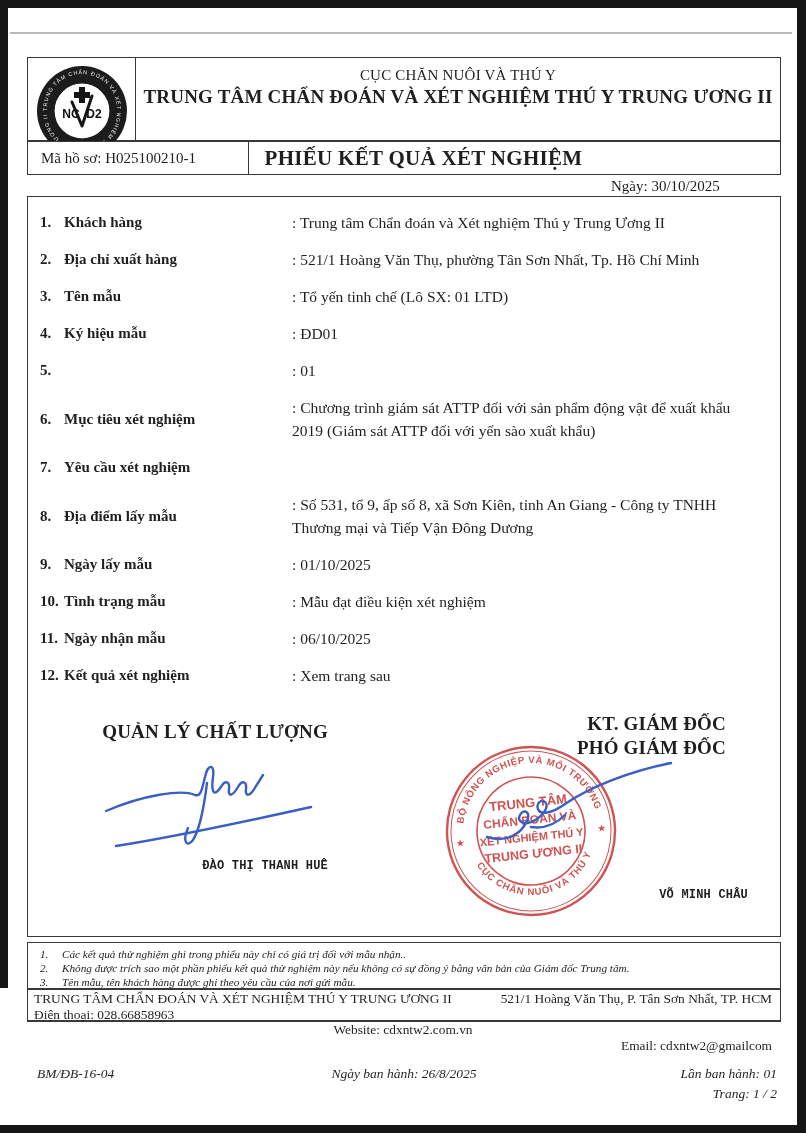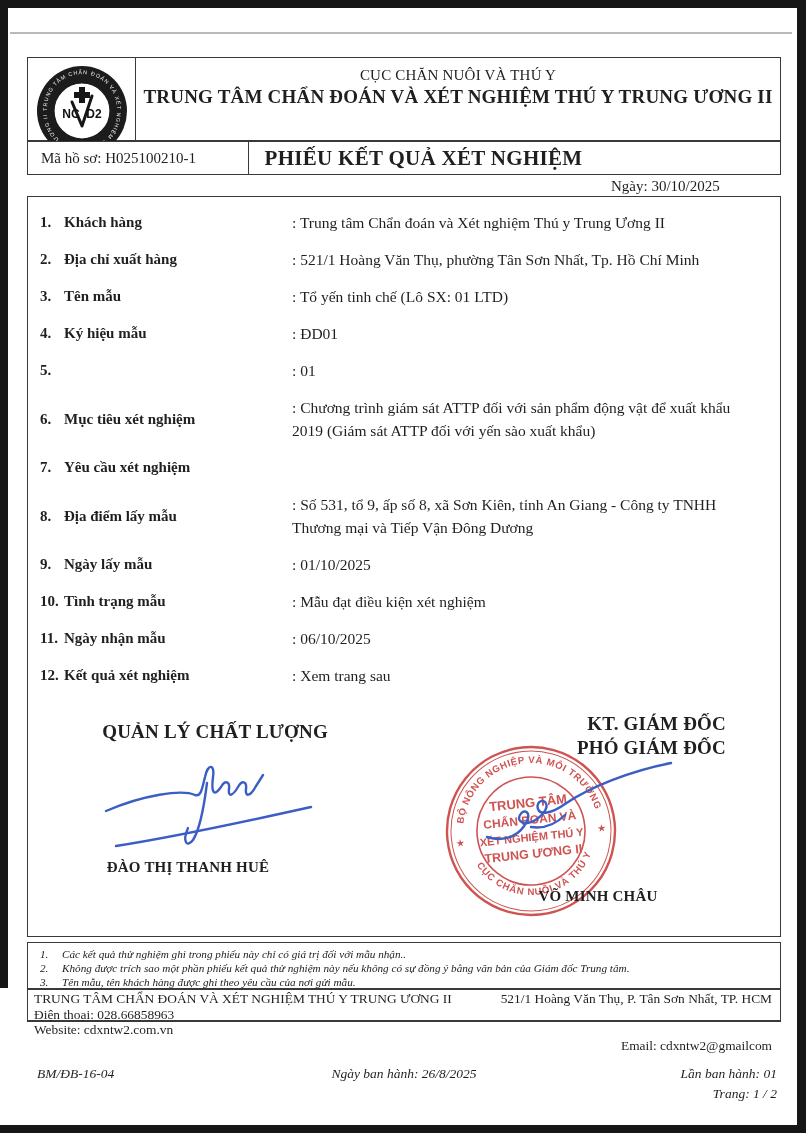--- a/index.html
+++ b/index.html
@@ -30,35 +30,35 @@
   
   .main-box{left:27px;top:196px;width:754px;height:741px;}
   .fields{padding:14px 10px 0 12px;}
   .field-row{display:flex;align-items:center;margin-bottom:14px;line-height:23px;}
   .field-head{width:252px;flex:none;font-weight:bold;font-size:15px;display:flex;}
   .field-no{width:24px;flex:none;}
   .field-value{flex:1;font-size:15.5px;padding-right:6px;}
 
   
   .sig-title{position:absolute;font-weight:bold;font-size:19px;text-align:right;letter-spacing:.2px;}
-  .sig-name{position:absolute;font-weight:bold;font-size:15px;text-align:center;letter-spacing:.2px;}
+  .sig-name{position:absolute;font-weight:bold;font-size:12px;text-align:right;letter-spacing:.2px;font-family:Liberation Mono, monospace;}
   .sig-svg{position:absolute;}
   .stamp-wrap{position:absolute;left:415px;top:546px;width:176px;height:176px;transform:rotate(-6deg);opacity:.9;}
 
   
   .notes-box{left:27px;top:942px;width:754px;height:47px;padding-top:4px;}
   .note-row{display:flex;font-style:italic;font-size:11.2px;line-height:14.2px;color:#222;}
   .note-no{width:22px;flex:none;padding-left:12px;box-sizing:content-box;}
   .note-text{flex:1;}
 
   
   .contact-box{left:27px;top:989px;width:754px;height:33px;border-bottom-width:2.5px;font-size:13.4px;padding:1px 8px 0 6px;}
   .contact-r1{display:flex;justify-content:space-between;line-height:15.5px;}
   .contact-r2{display:grid;grid-template-columns:1fr;line-height:15.5px;}
-  .contact-r2 .c{}
+  .contact-r2 .c{text-align:center;}
   .contact-r2 .r{text-align:right;}
 
   
   .footer-meta{position:absolute;left:27px;top:1064px;width:754px;display:grid;grid-template-columns:1fr auto 1fr;font-style:italic;font-size:13.5px;line-height:20px;}
   .fm-left{padding-left:10px;}
   .fm-right{text-align:right;padding-right:4px;}
 </style>
 </head>
 <body>
 

